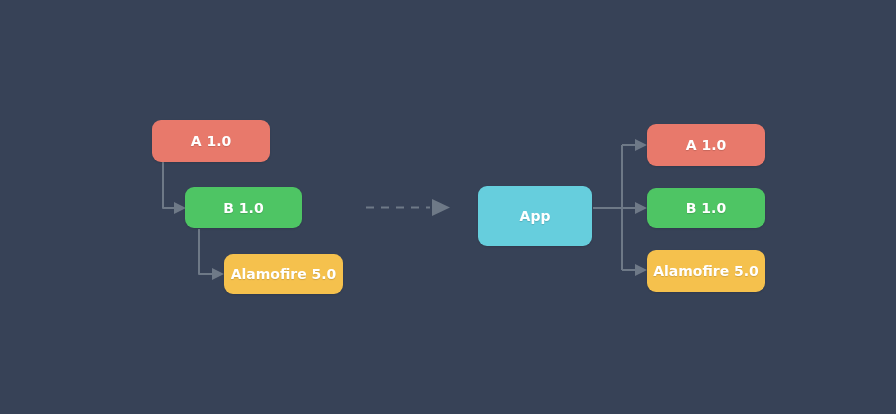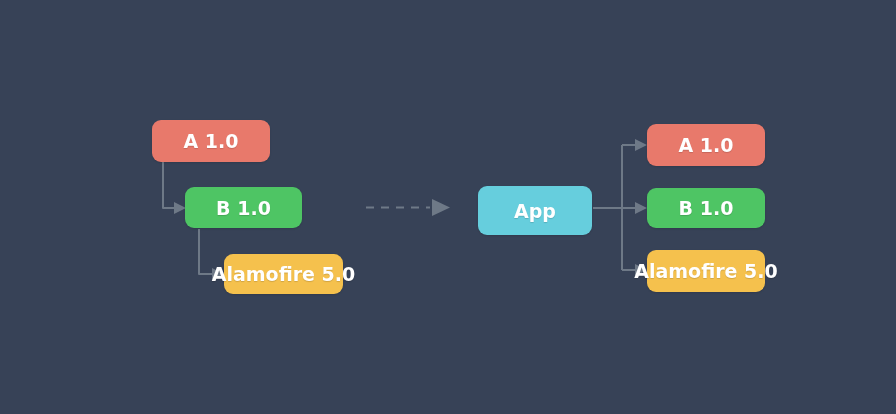--- a/index.html
+++ b/index.html
@@ -20,32 +20,32 @@
     left: 0;
     top: 0;
     width: 896px;
     height: 414px;
   }
   .node {
     position: absolute;
     border-radius: 9px;
     color: #ffffff;
     font-weight: bold;
-    font-size: 19px;
+    font-size: 14px;
     display: flex;
     align-items: center;
     justify-content: center;
     text-shadow: 0 1px 1px rgba(0,0,0,0.15);
     box-shadow: 0 1px 2px rgba(0,0,0,0.12);
     white-space: nowrap;
   }
   .node-left-a        { left: 152px; top: 120px; width: 118px; height: 42px; }
   .node-left-b        { left: 185px; top: 187px; width: 117px; height: 41px; }
   .node-left-alamofire{ left: 224px; top: 254px; width: 119px; height: 40px; }
-  .node-app           { left: 478px; top: 186px; width: 114px; height: 49px; text-align: center; }
+  .node-app           { left: 478px; top: 186px; width: 114px; height: 60px; text-align: center; }
   .node-right-a       { left: 647px; top: 124px; width: 118px; height: 42px; }
   .node-right-b       { left: 647px; top: 188px; width: 118px; height: 40px; }
   .node-right-alamofire{ left: 647px; top: 250px; width: 118px; height: 42px; }
   .watermark {
     position: absolute;
     right: 12px;
     bottom: 16px;
     font-size: 19px;
     color: rgba(186, 196, 213, 0.55);
     letter-spacing: 0.5px;

